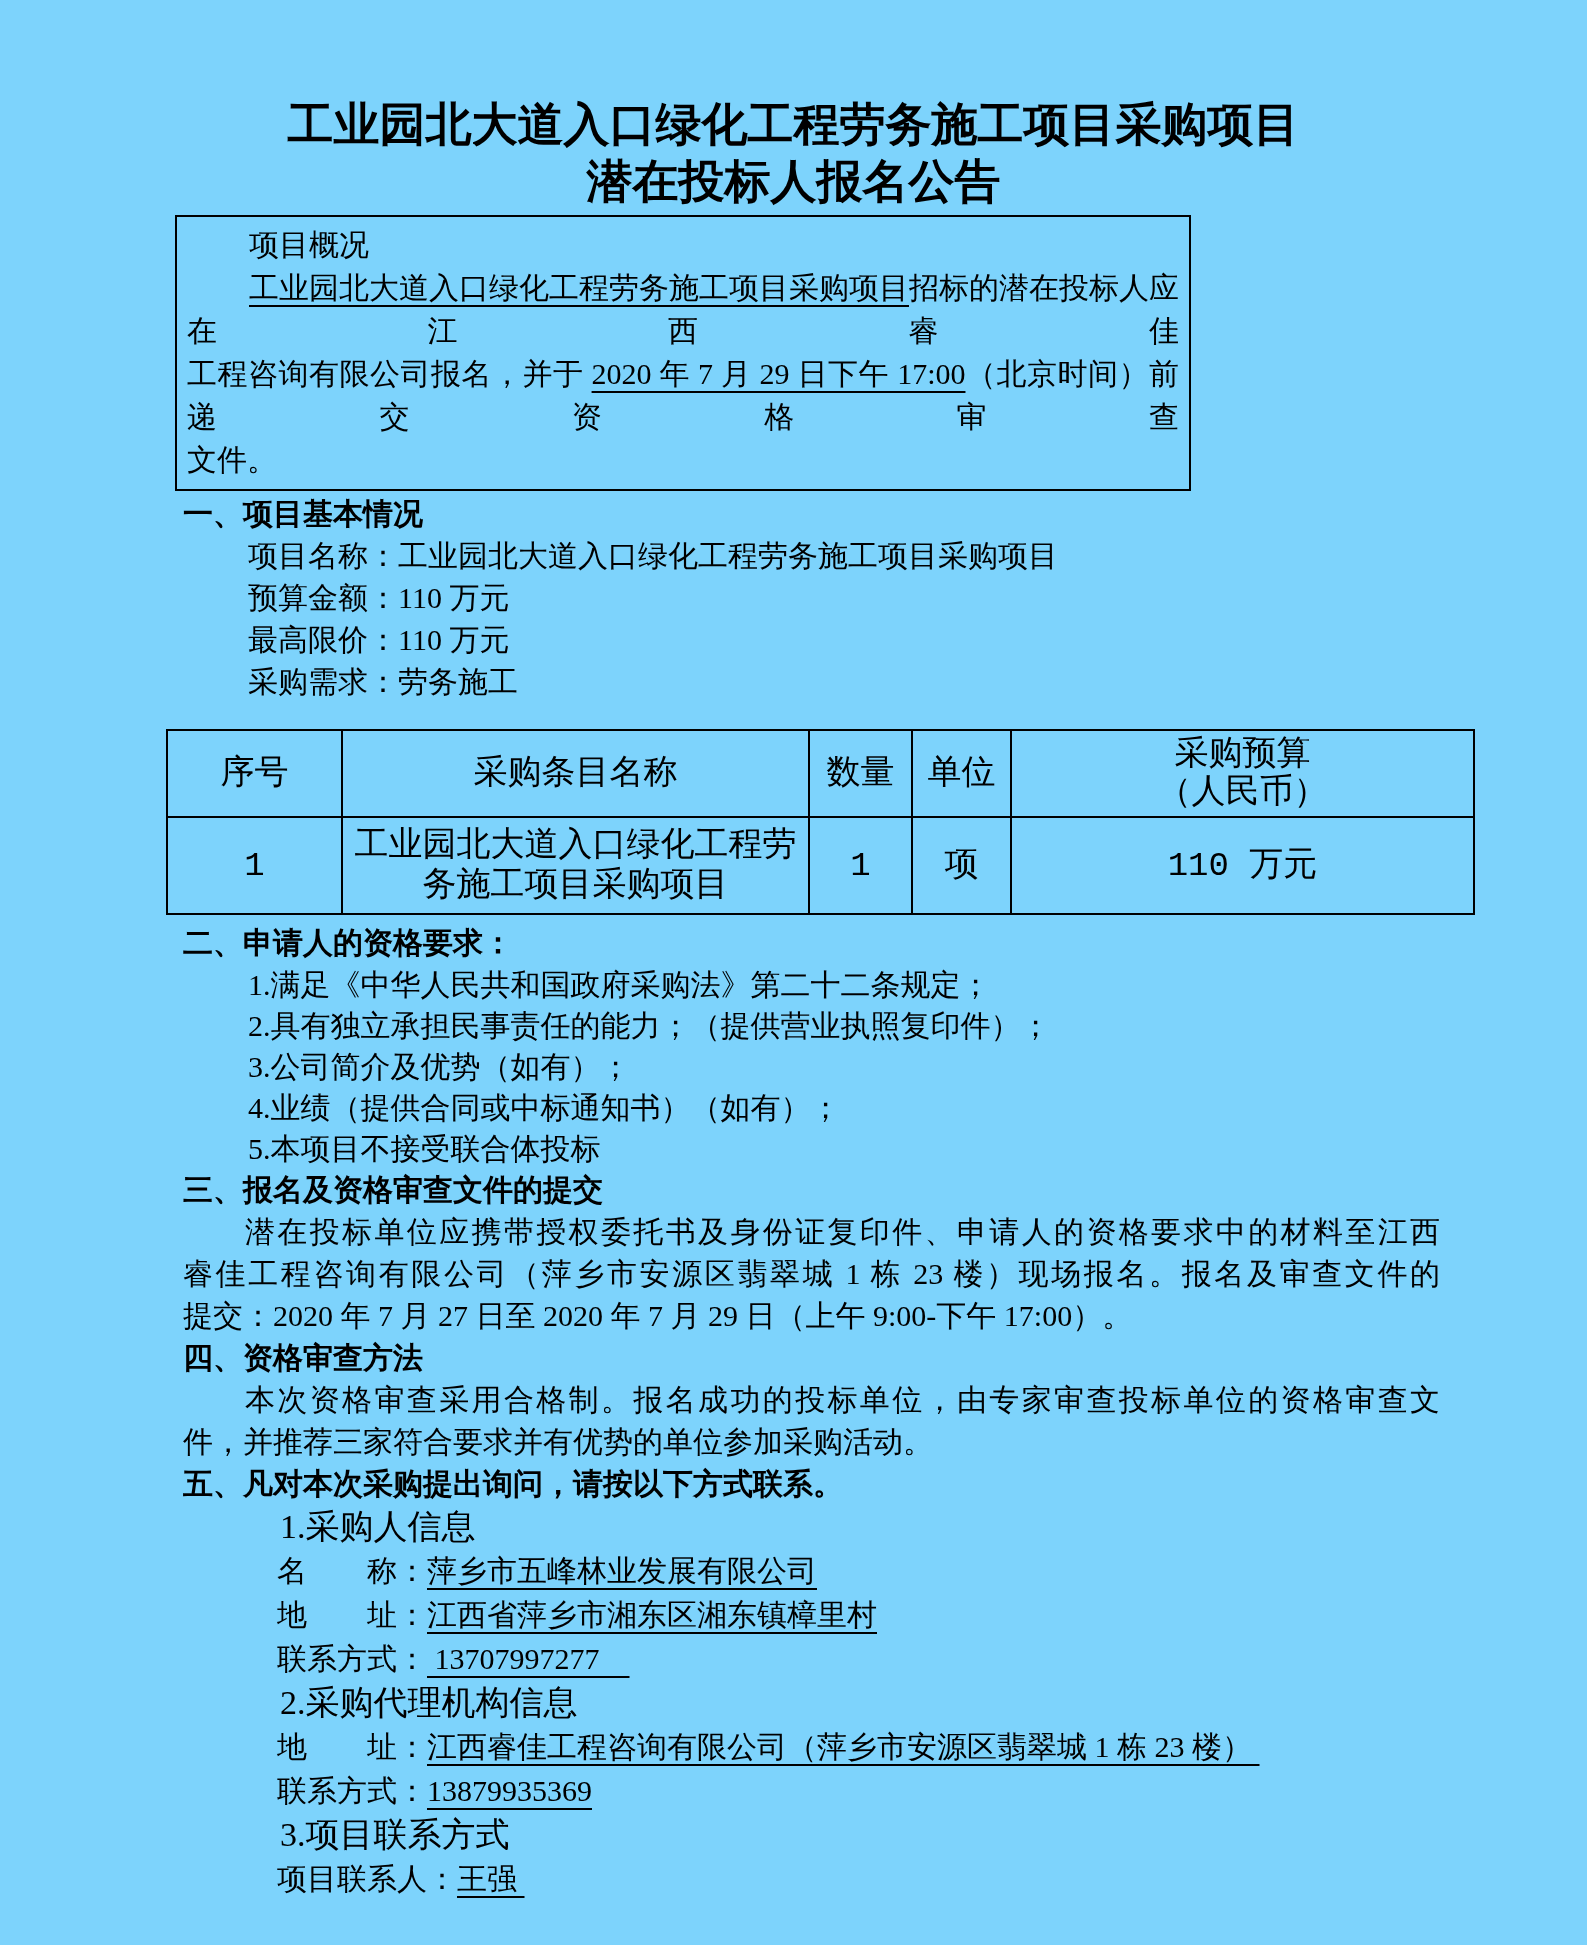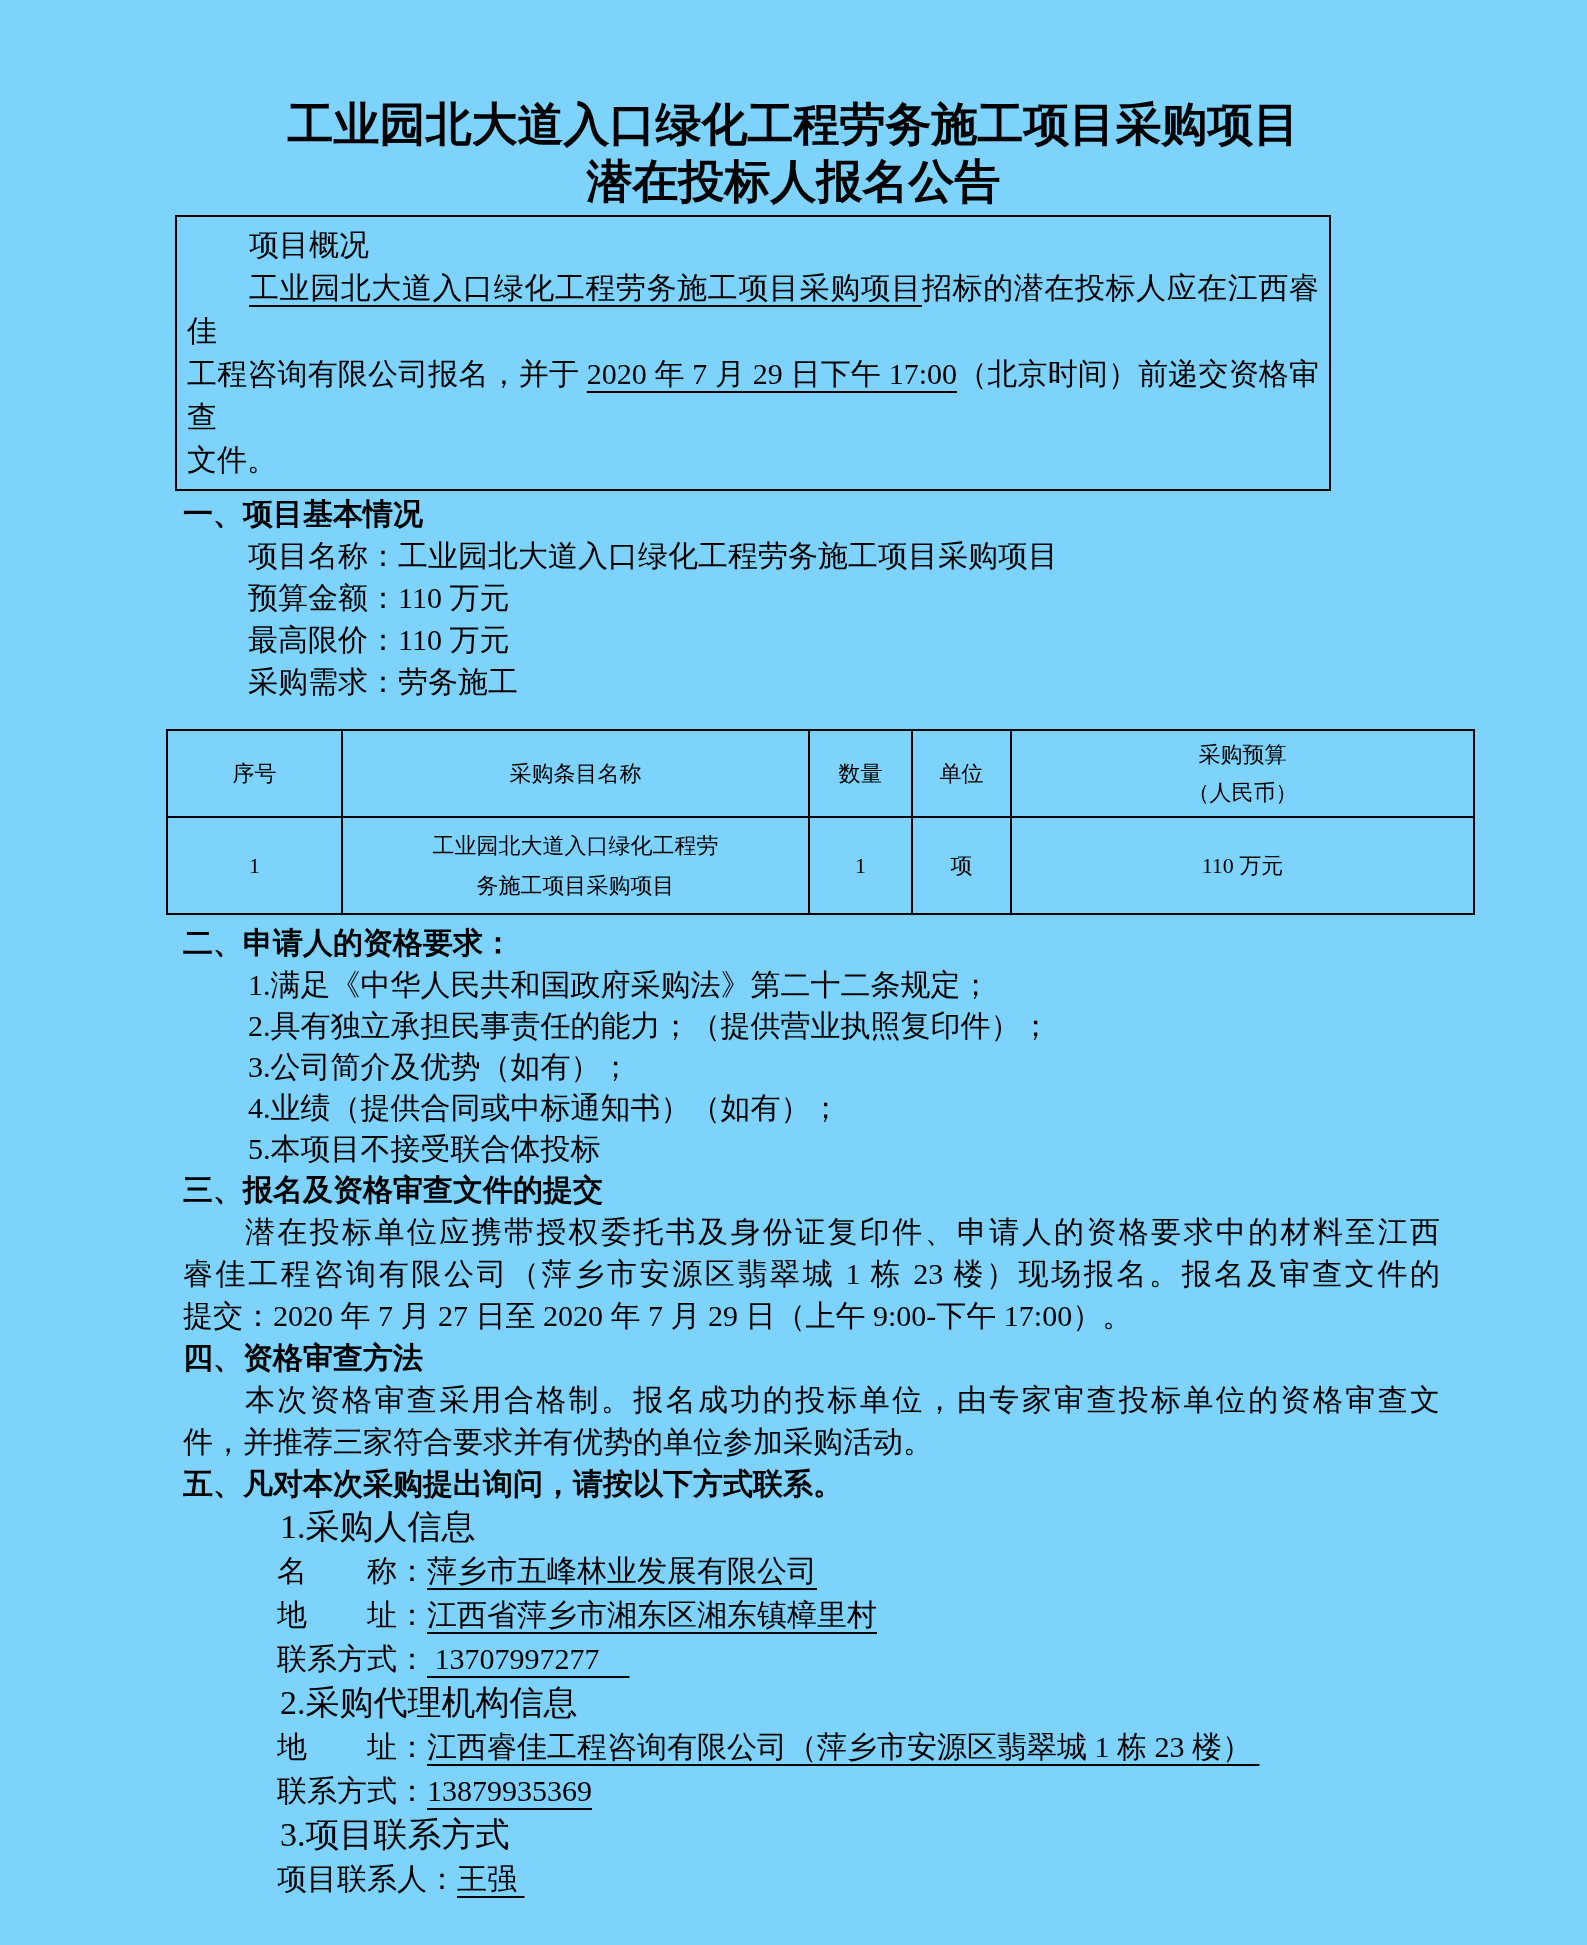--- a/index.html
+++ b/index.html
@@ -16,21 +16,21 @@
     margin:0; padding-top:96px;
     text-align:center;
     font-weight:bold;
     font-size:46px;
     line-height:57px;
     font-family:"Liberation Serif", serif;
   }
   .overview-box {
     box-sizing:border-box;
     margin:5px 0 0 175px;
-    width:1156px;
+    width:1016px;
     border:2px solid #000;
     padding:6px 10px 8px 10px;
     font-size:30px;
     line-height:43px;
   }
   .box-line { text-align:left; }
   .box-line.justify { text-align:justify; text-align-last:justify; }
   .box-line.indent { text-indent:62px; }
   .u { text-decoration:underline; text-underline-offset:7px; text-decoration-thickness:2px; }
   .heading {
@@ -48,21 +48,22 @@
     margin-left:183px; width:1257px;
     font-size:30px; line-height:42px;
   }
   .para-line.justify { text-align:justify; text-align-last:justify; }
   .para-line.first { text-indent:62px; }
   .doc-table {
     border-collapse:collapse;
     table-layout:fixed;
     margin:26px 0 0 166px;
     width:1307px;
-    font-size:22px;
+    font-size:34px;
+    font-family:Liberation Mono, monospace;
   }
   .doc-table td {
     border:2px solid #000;
     text-align:center;
     vertical-align:middle;
     padding:0;
   }
   .doc-table .hrow td { height:85px; line-height:38px; }
   .doc-table .brow td { height:95px; line-height:40px; }
   .two-line span { display:block;text-align:center; }

